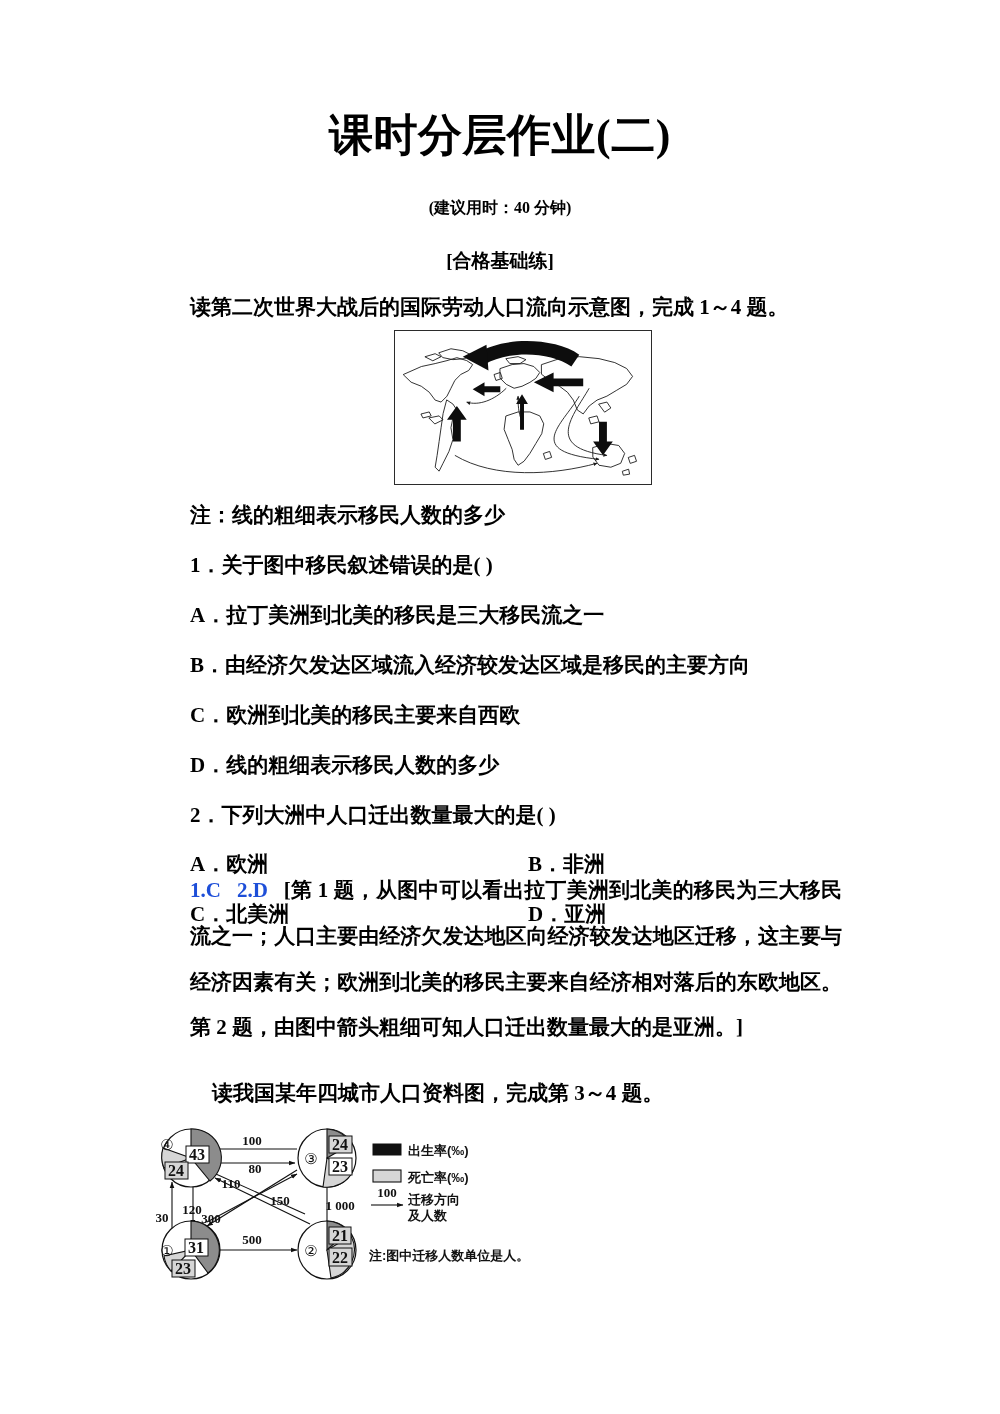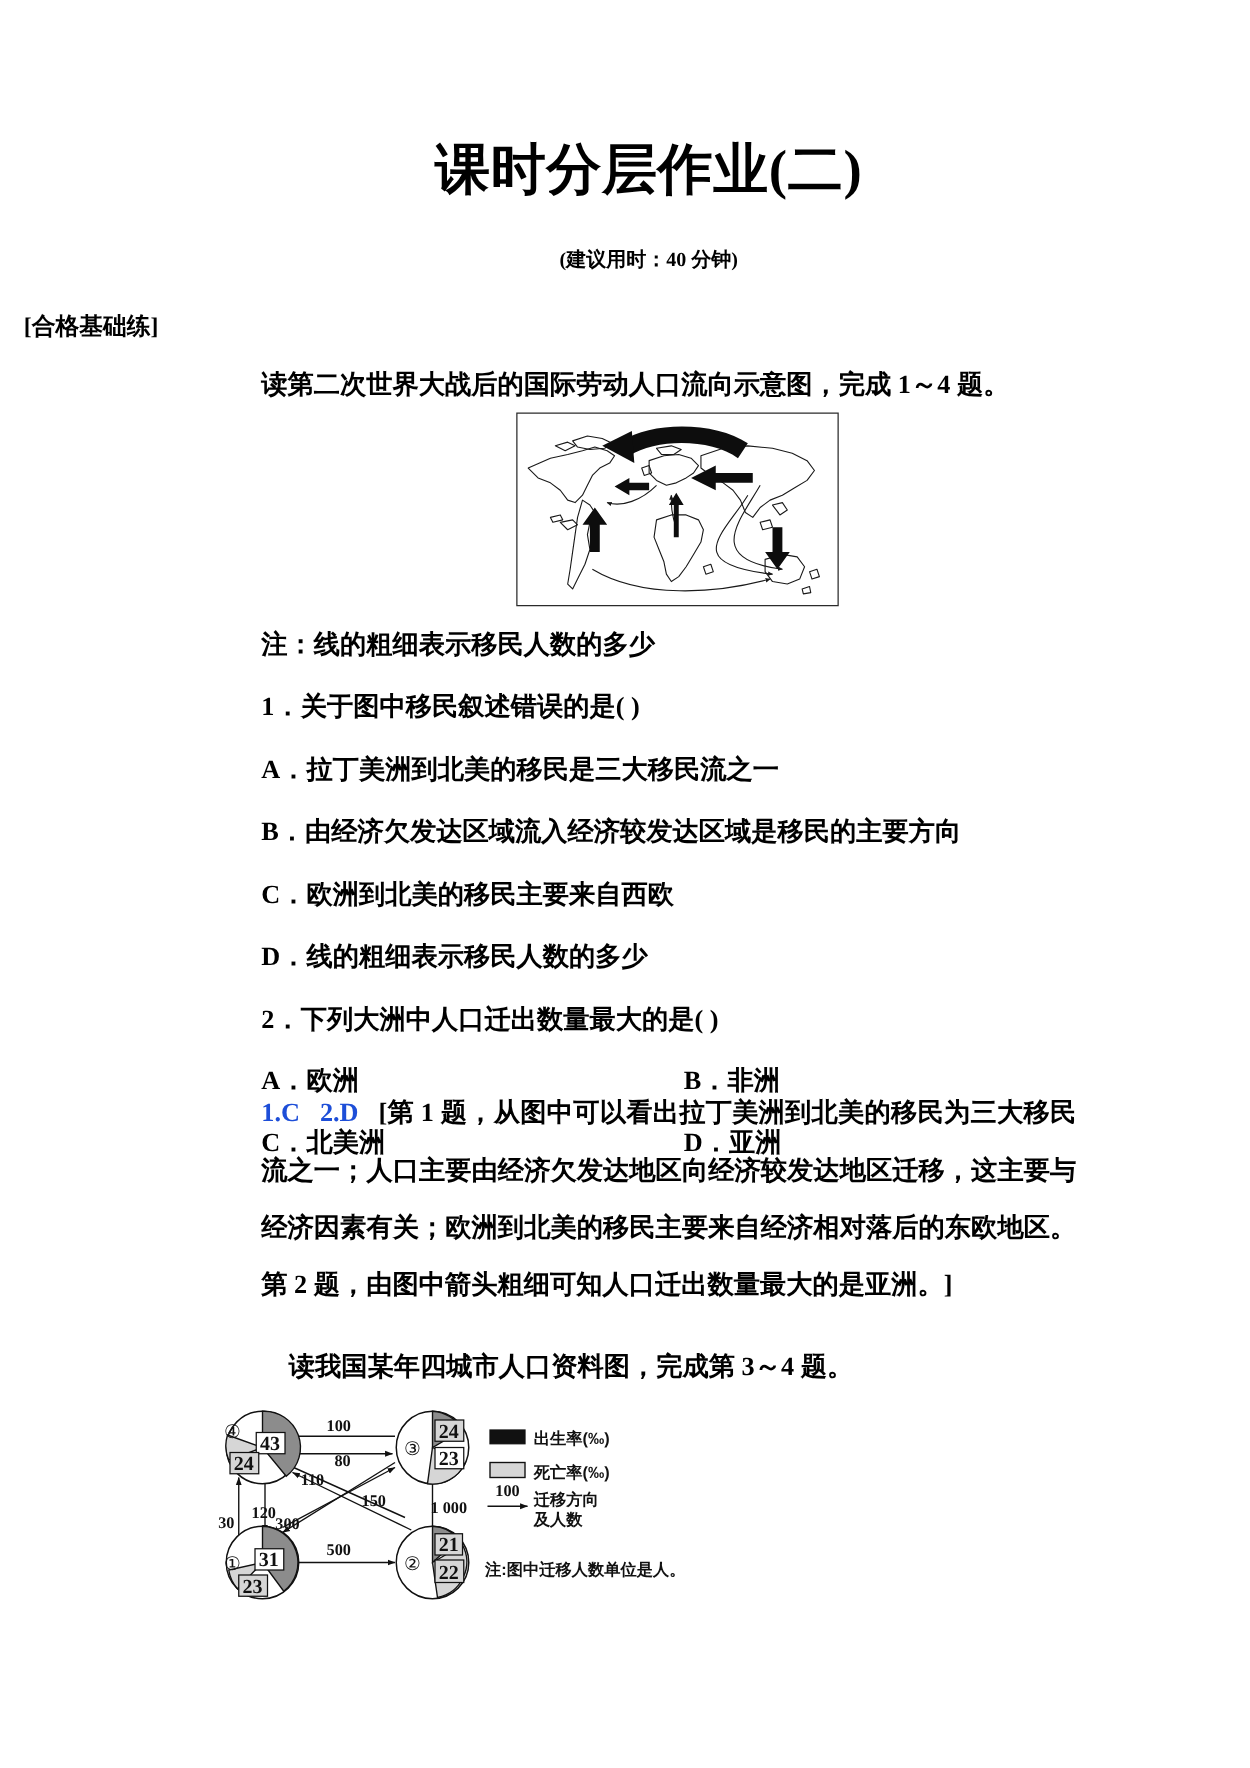--- a/index.html
+++ b/index.html
@@ -11,21 +11,20 @@
     width: 1000px;
     height: 1414px;
     position: relative;
     font-family: "Liberation Serif", "DejaVu Serif", serif;
     color: #000000;
     overflow: hidden;
   }
   .page {
     position: absolute;
     inset: 0;
-    margin-left: 19px;
   }
 
   
   .doc-title {
     position: absolute;
     left: 0;
     top: 112px;
     width: 1000px;
     text-align: center;
     font-size: 44px;
@@ -40,20 +39,21 @@
     width: 1000px;
     text-align: center;
     font-size: 16px;
     font-weight: bold;
   }
   .section-tag {
     position: absolute;
     left: 0;
     top: 248px;
     width: 1000px;
+    text-align: center;
     font-size: 19px;
     font-weight: bold;
   }
 
   
   .lead {
     position: absolute;
     left: 190px;
     width: 660px;
     font-size: 21px;

